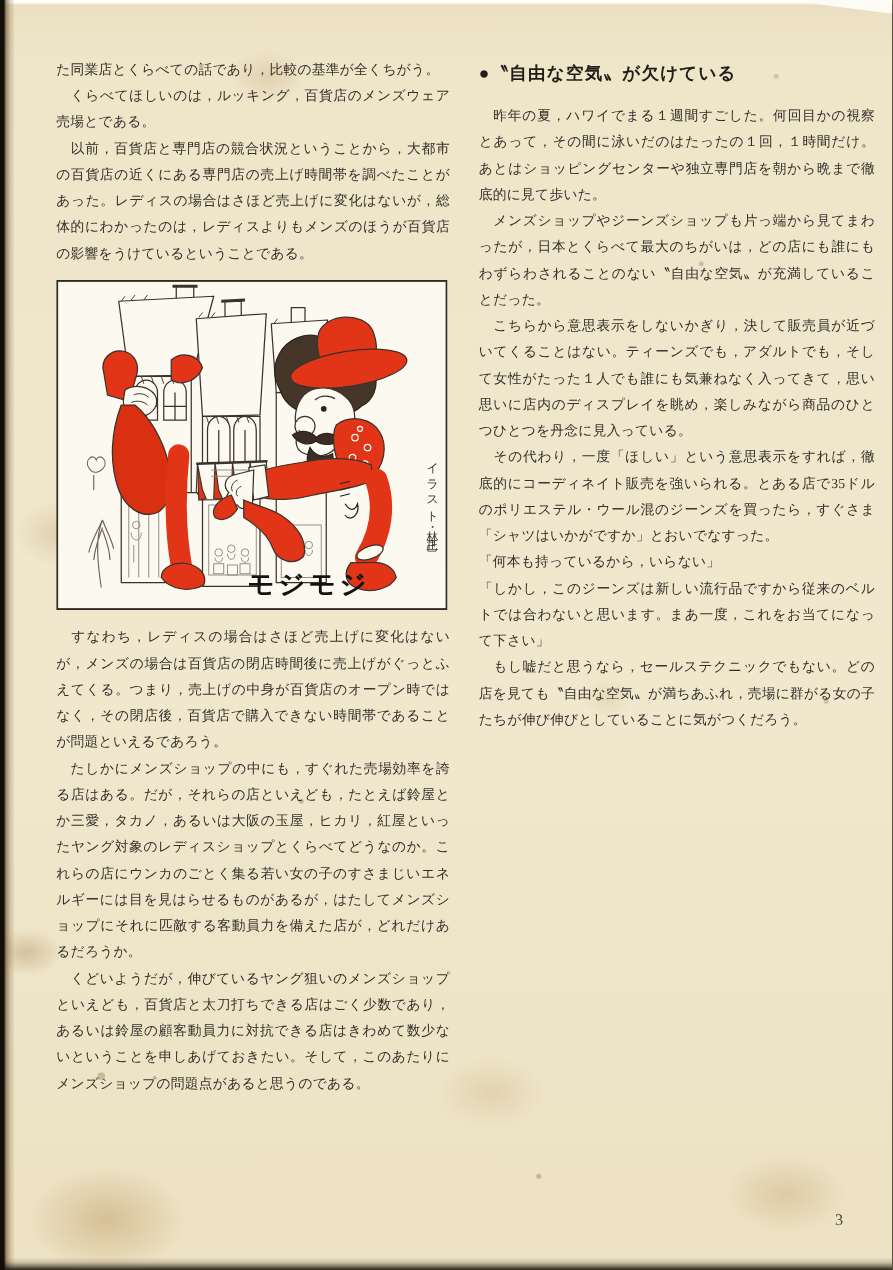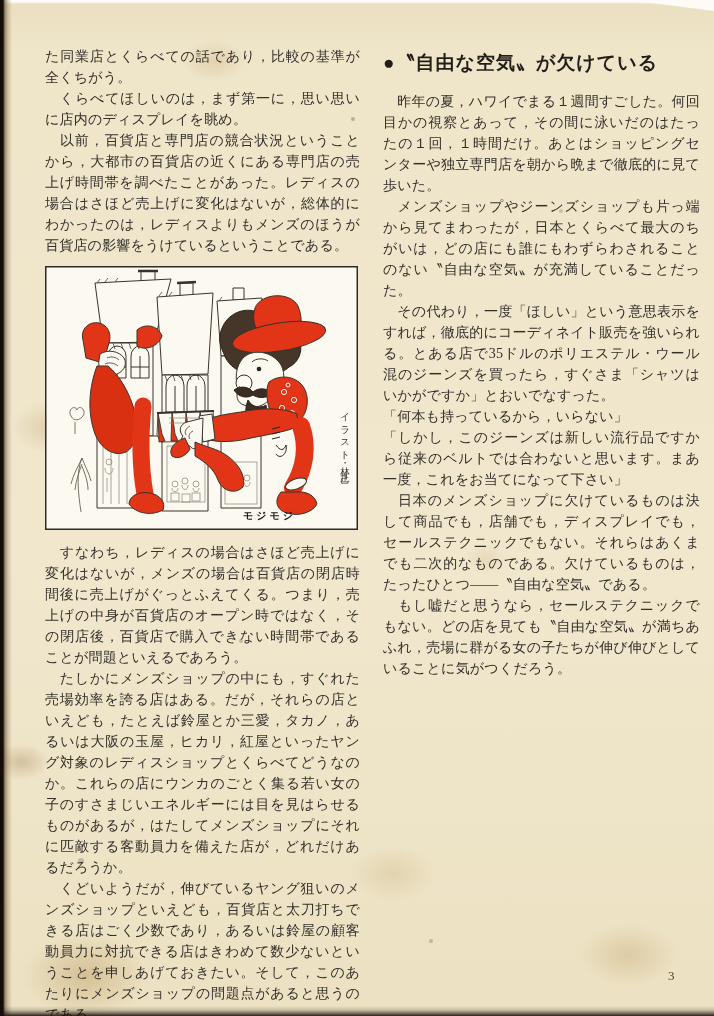--- a/index.html
+++ b/index.html
@@ -22,27 +22,27 @@
     background:linear-gradient(90deg,#140d07 0,#140d07 3px,rgba(92,68,40,.55) 5px,rgba(120,95,60,.28) 8px,rgba(120,95,60,0) 100%);}
   .edge-bottom{left:0;right:0;bottom:0;height:10px;
     background:linear-gradient(0deg,rgba(22,14,8,.9) 0,rgba(22,14,8,.5) 3px,rgba(22,14,8,.16) 6px,rgba(22,14,8,0) 100%);}
   .edge-top{left:0;right:0;top:0;height:4px;
     background:linear-gradient(180deg,#fdfcf8 0,#fdfcf8 2px,rgba(253,252,248,0) 100%);}
   .corner-tr{position:absolute;right:0;top:0;width:86px;height:11px;background:#fcfbf6;
     clip-path:polygon(0 0,100% 0,100% 100%);}
   .col{position:absolute;top:46px;}
   .col-left{left:45px;width:315px;}
   .col-right{left:383px;width:317px;}
-  .paras p{margin:0;font-size:14px;line-height:21px;letter-spacing:.2px;text-align:justify;}
-  .heading{margin:4px 0 15px 0;font-size:19px;font-weight:bold;letter-spacing:1px;color:#211d18;}
+  .paras p{margin:0;font-size:11px;line-height:21px;letter-spacing:.2px;text-align:justify;}
+  .heading{margin:4px 0 15px 0;font-size:14px;font-weight:bold;letter-spacing:1px;color:#211d18;}
   .illustration{position:relative;width:313px;height:264px;margin:10px 0 12px 0;}
   .illustration svg{position:absolute;inset:0;}
   .caption{position:absolute;right:62px;bottom:7px;
     font-family:"Liberation Sans","DejaVu Sans",sans-serif;
-    font-weight:bold;font-size:10px;letter-spacing:3px;color:#15120e;}
+    font-weight:bold;font-size:21px;letter-spacing:3px;color:#15120e;}
   .credit{position:absolute;right:7px;bottom:6px;height:118px;
     writing-mode:vertical-rl;text-orientation:mixed;
     font-size:9.5px;letter-spacing:2px;color:#3a332b;}
   .page-number{position:absolute;left:668px;top:968px;font-size:13px;color:#4a443a;}
   .specks{position:absolute;left:0;top:0;width:2px;height:2px;border-radius:50%;
     background:rgba(90,70,40,.0);
     box-shadow:352px 118px 0 1px rgba(98,76,44,.35),
                120px 300px 0 1px rgba(98,76,44,.28),
                560px 210px 0 1px rgba(98,76,44,.25),
                240px 640px 0 1px rgba(98,76,44,.3),
@@ -55,21 +55,21 @@
 <body>
 
 <div class="page">
   <div class="edge edge-top"></div>
   <div class="corner-tr"></div>
   <div class="specks"></div>
 
   <div class="col col-left">
     <div class="paras">
         <p>た同業店とくらべての話であり，比較の基準が全くちがう。</p>
-        <p>　くらべてほしいのは，まず第一に，思い思いに店内のディスプレイを眺め。</p>
+        <p>　くらべてほしいのは，ルッキング，百貨店のメンズウェア売場とである。</p>
         <p>　以前，百貨店と専門店の競合状況ということから，大都市の百貨店の近くにある専門店の売上げ時間帯を調べたことがあった。レディスの場合はさほど売上げに変化はないが，総体的にわかったのは，レディスよりもメンズのほうが百貨店の影響をうけているということである。</p>
       </div>
 
     <figure class="illustration">
       <svg viewBox="0 0 313 264" width="313" height="264">
 
         <rect x="0.75" y="0.75" width="311.5" height="262.5" fill="#fcf9f1" stroke="#2e2a24" stroke-width="1.5"></rect>
         <g stroke="#3a332b" stroke-width="1" fill="#fcf9f1" stroke-linejoin="round">
 
           <rect x="96" y="5" width="14" height="12"></rect>
@@ -192,24 +192,24 @@
         <p>　たしかにメンズショップの中にも，すぐれた売場効率を誇る店はある。だが，それらの店といえども，たとえば鈴屋とか三愛，タカノ，あるいは大阪の玉屋，ヒカリ，紅屋といったヤング対象のレディスショップとくらべてどうなのか。これらの店にウンカのごとく集る若い女の子のすさまじいエネルギーには目を見はらせるものがあるが，はたしてメンズショップにそれに匹敵する客動員力を備えた店が，どれだけあるだろうか。</p>
         <p>　くどいようだが，伸びているヤング狙いのメンズショップといえども，百貨店と太刀打ちできる店はごく少数であり，あるいは鈴屋の顧客動員力に対抗できる店はきわめて数少ないということを申しあげておきたい。そして，このあたりにメンズショップの問題点があると思うのである。</p>
       </div>
   </div>
 
   <div class="col col-right">
     <h2 class="heading">●〝自由な空気〟が欠けている</h2>
     <div class="paras">
         <p>　昨年の夏，ハワイでまる１週間すごした。何回目かの視察とあって，その間に泳いだのはたったの１回，１時間だけ。あとはショッピングセンターや独立専門店を朝から晩まで徹底的に見て歩いた。</p>
         <p>　メンズショップやジーンズショップも片っ端から見てまわったが，日本とくらべて最大のちがいは，どの店にも誰にもわずらわされることのない〝自由な空気〟が充満していることだった。</p>
+        <p>　こちらから意思表示をしないかぎり，決して販売員が近づいてくることはない。ティーンズでも，アダルトでも，そして女性がたった１人でも誰にも気兼ねなく入ってきて，思い思いに店内のディスプレイを眺め，楽しみながら商品のひとつひとつを丹念に見入っている。</p>
         <p>　その代わり，一度「ほしい」という意思表示をすれば，徹底的にコーディネイト販売を強いられる。とある店で35ドルのポリエステル・ウール混のジーンズを買ったら，すぐさま「シャツはいかがですか」とおいでなすった。</p>
         <p>「何本も持っているから，いらない」</p>
         <p>「しかし，このジーンズは新しい流行品ですから従来のベルトでは合わないと思います。まあ一度，これをお当てになって下さい」</p>
-        <p>　日本のメンズショップに欠けているものは決して商品でも，店舗でも，ディスプレイでも，セールステクニックでもない。それらはあくまでも二次的なものである。欠けているものは，たったひとつ——〝自由な空気〟である。</p>
         <p>　もし嘘だと思うなら，セールステクニックでもない。どの店を見ても〝自由な空気〟が満ちあふれ，売場に群がる女の子たちが伸び伸びとしていることに気がつくだろう。</p>
       </div>
   </div>
 
   <div class="page-number">3</div>
 
   <div class="edge edge-left"></div>
   <div class="edge edge-bottom"></div>
 </div>
 

